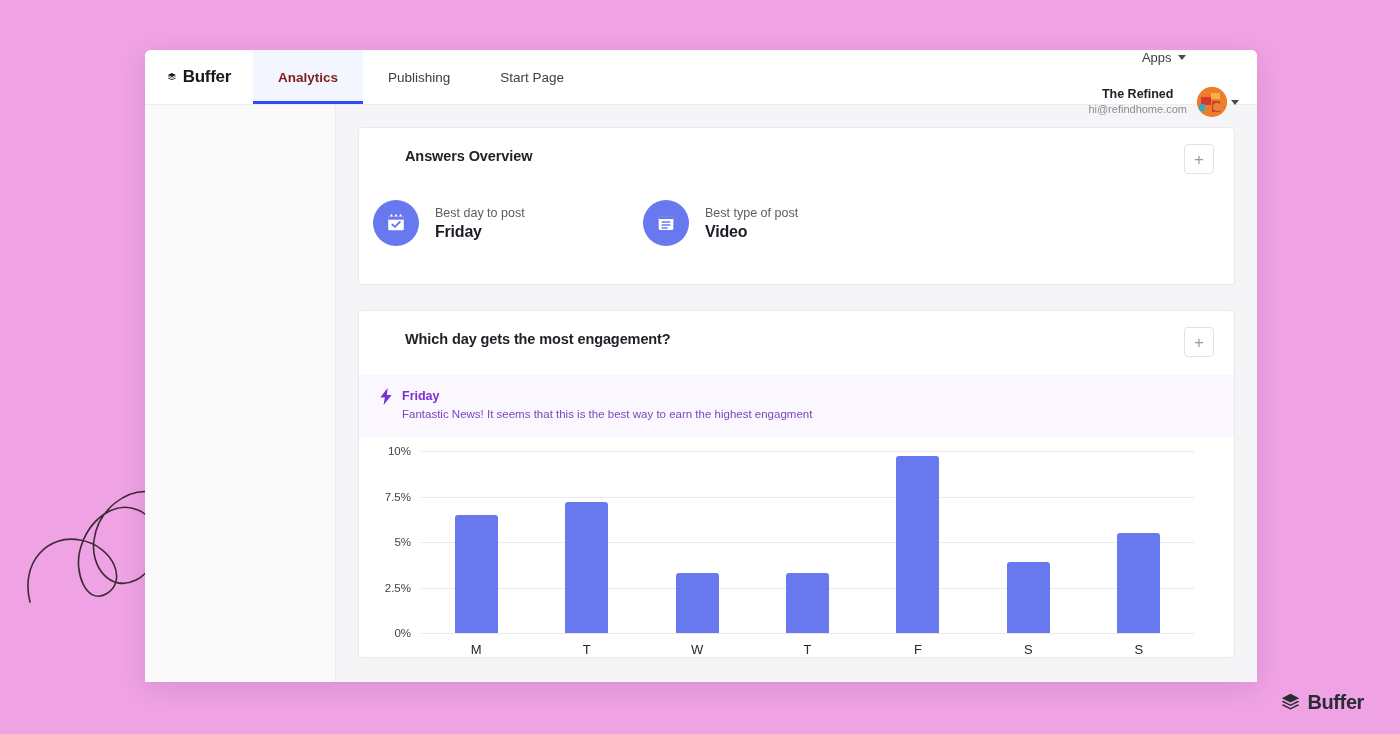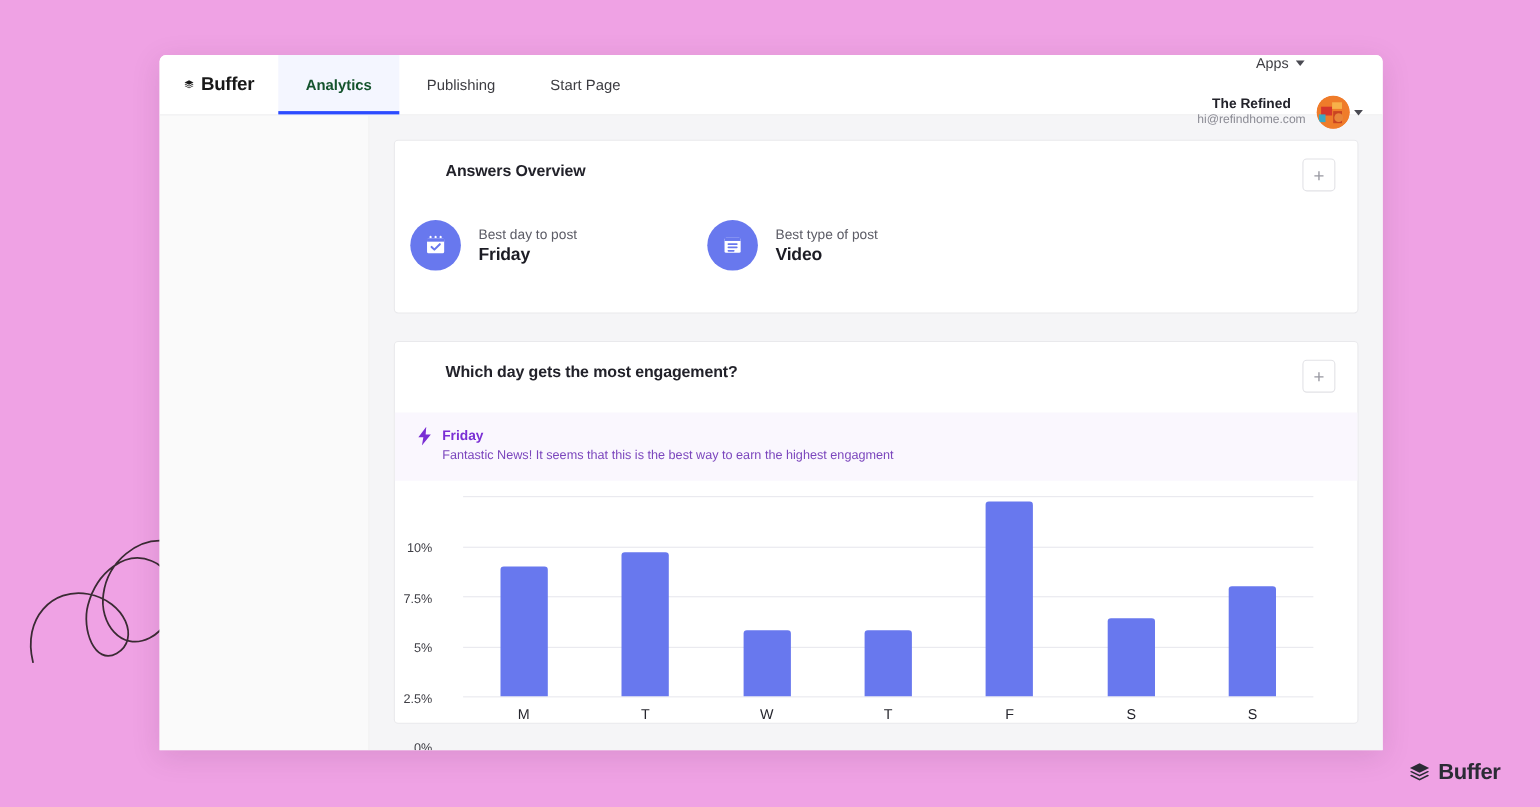--- a/index.html
+++ b/index.html
@@ -69,21 +69,21 @@
   }
   .nav-tab {
     display: flex; align-items: center;
     padding: 0 25px;
     font-size: 13.5px;
     color: #3d3d42;
     cursor: pointer;
     position: relative;
   }
   .nav-tab.active {
-    color: #14532d;
+    color: #7f1d1d;
     background: #f4f6ff;
     font-weight: bold;
   }
   .nav-tab.active::after {
     content: "";
     position: absolute; left: 0; right: 0; bottom: 0;
     height: 3px; background: #2c4bff;
   }
   .nav-right {
     margin-left: auto;
@@ -198,25 +198,24 @@
   }
   .chart-grid {
     display: grid;
     grid-template-columns: 46px 1fr;
   }
   .y-axis {
     position: relative;
     height: 182px;
   }
   .y-tick {
-    position: absolute; right: 28px;
+    position: absolute; right: 10px;
     transform: translateY(-50%);
     font-size: 11.5px; color: #3f3f46;
     white-space: nowrap;
-    margin-top: 48px;
   }
   .plot {
     position: relative;
     height: 182px;
   }
   .gridline {
     position: absolute; left: 0; right: 0;
     height: 1px; background: #e8e8ee;
   }
   .bars {

